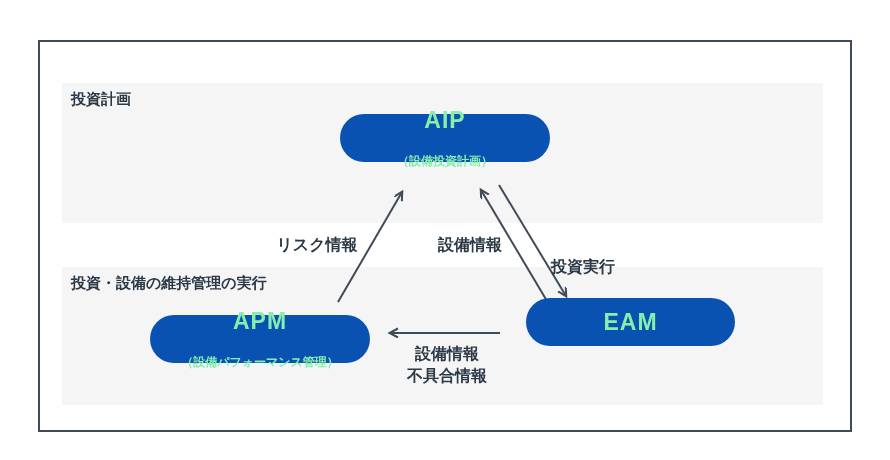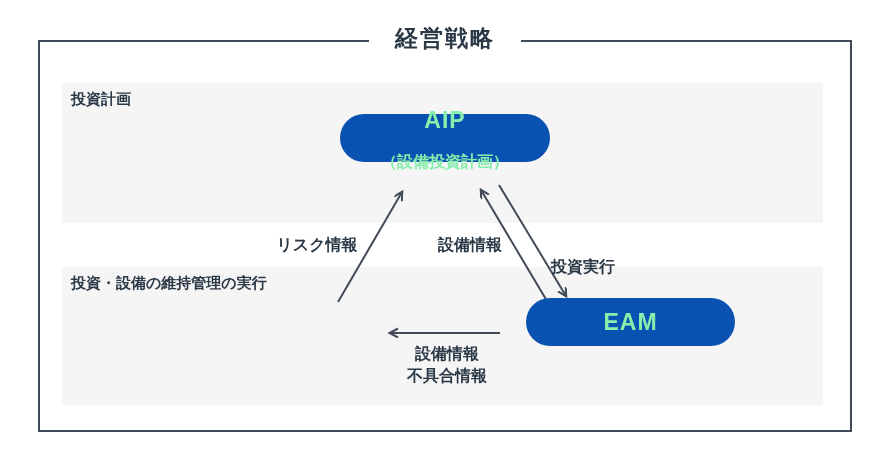--- a/index.html
+++ b/index.html
@@ -85,21 +85,21 @@
   .node-aip { left: 340px; top: 114px; width: 210px; }
   .node-apm { left: 150px; top: 315px; width: 220px; }
   .node-eam { left: 526px; top: 298px; width: 209px; }
   .node-acronym {
     font-size: 23px;
     font-weight: bold;
     line-height: 26px;
     letter-spacing: 1px;
   }
   .node-subtitle {
-    font-size: 16px;
+    font-size: 12px;
     font-weight: bold;
     line-height: 17px;
     white-space: nowrap;
     margin-top: 20px;
   }
   .edge-label {
     position: absolute;
     transform: translateX(-50%);
     font-size: 16px;
     font-weight: bold;
@@ -113,21 +113,20 @@
   .label-invest     { left: 583px; top: 234px; margin-top: 22px; }
   .label-eam-apm    { left: 447px; top: 343px; }
 </style>
 </head>
 <body>
 
 <div class="canvas">
 
   <div class="frame"></div>
 
-  <div class="title">経営戦略</div>
 
   <div class="zone zone-top">
     <div class="zone-label">投資計画</div>
   </div>
 
   <div class="zone zone-bottom">
     <div class="zone-label">投資・設備の維持管理の実行</div>
   </div>
 
   <svg class="arrows" width="890" height="460" viewBox="0 0 890 460" aria-hidden="true">
@@ -140,20 +139,24 @@
     <line class="arrow" x1="547" y1="301" x2="481" y2="190" marker-end="url(#ah)"></line>
     <line class="arrow" x1="499" y1="185" x2="566" y2="296" marker-end="url(#ah)"></line>
     <line class="arrow" x1="500" y1="333" x2="390" y2="333" marker-end="url(#ah)"></line>
   </svg>
 
   <div class="node node-aip">
     <div class="node-acronym">AIP</div>
     <div class="node-subtitle">（設備投資計画）</div>
   </div>
 
+  <div class="node node-apm">
+    <div class="node-acronym">APM</div>
+    <div class="node-subtitle">（設備パフォーマンス管理）</div>
+  </div>
 
   <div class="node node-eam">
     <div class="node-acronym">EAM</div>
   </div>
 
   <div class="edge-label label-risk">リスク情報</div>
 
   <div class="edge-label label-equip-up">設備情報</div>
 
   <div class="edge-label label-invest">投資実行</div>

